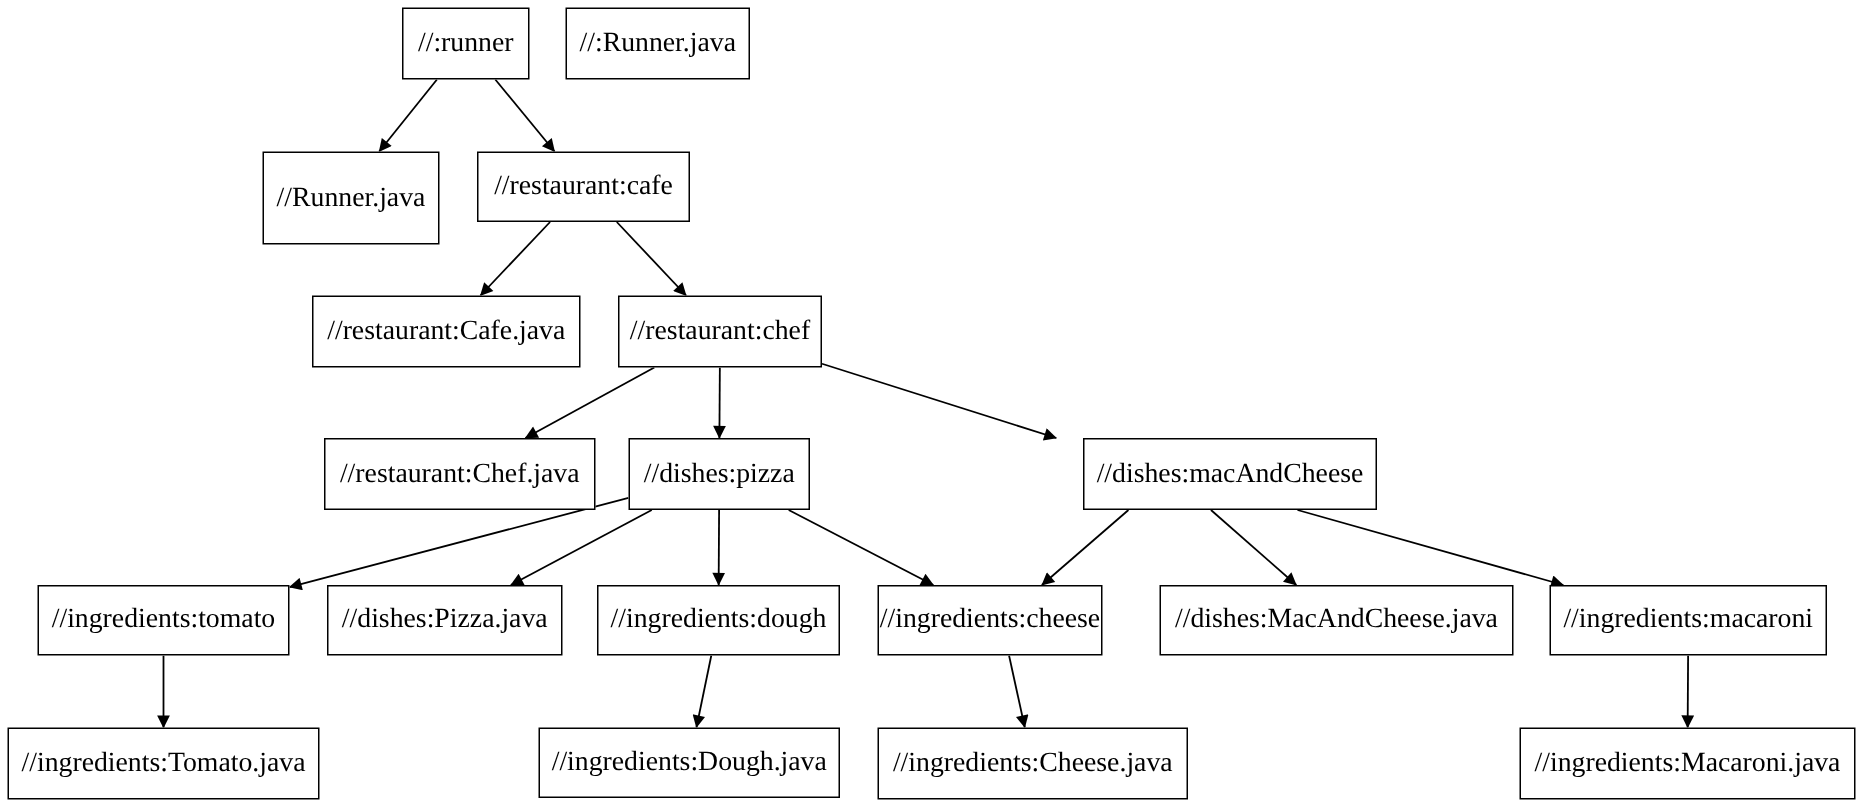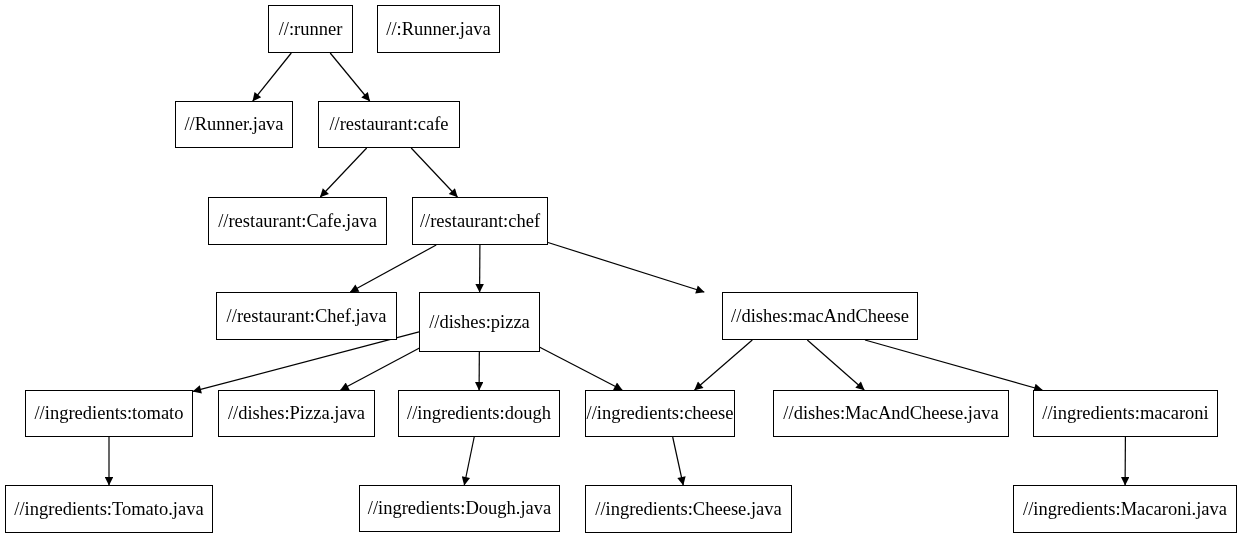--- a/index.html
+++ b/index.html
@@ -71,36 +71,36 @@
       <line x1="672.7" y1="437.0" x2="683.2" y2="485.0" marker-end="url(#arrow)"></line>
       <line x1="1125.4" y1="437.0" x2="1125.1" y2="485.0" marker-end="url(#arrow)"></line>
     </svg>
 
   <div class="node" style="left:268px;top:5px;width:85px;height:48px">
     <span>//:runner</span>
   </div>
   <div class="node" style="left:377px;top:5px;width:123px;height:48px">
     <span>//:Runner.java</span>
   </div>
-  <div class="node" style="left:175px;top:101px;width:118px;height:47px">
+  <div class="node" style="left:175px;top:101px;width:118px;height:62px">
     <span>//Runner.java</span>
   </div>
   <div class="node" style="left:318px;top:101px;width:142px;height:47px">
     <span>//restaurant:cafe</span>
   </div>
   <div class="node" style="left:412px;top:197px;width:136px;height:48px">
     <span>//restaurant:chef</span>
   </div>
   <div class="node" style="left:208px;top:197px;width:179px;height:48px">
     <span>//restaurant:Cafe.java</span>
   </div>
   <div class="node" style="left:216px;top:292px;width:181px;height:48px">
     <span>//restaurant:Chef.java</span>
   </div>
-  <div class="node" style="left:419px;top:292px;width:121px;height:60px">
+  <div class="node" style="left:419px;top:292px;width:121px;height:48px">
     <span>//dishes:pizza</span>
   </div>
   <div class="node" style="left:722px;top:292px;width:196px;height:48px">
     <span>//dishes:macAndCheese</span>
   </div>
   <div class="node" style="left:25px;top:390px;width:168px;height:47px">
     <span>//ingredients:tomato</span>
   </div>
   <div class="node" style="left:218px;top:390px;width:157px;height:47px">
     <span>//dishes:Pizza.java</span>

